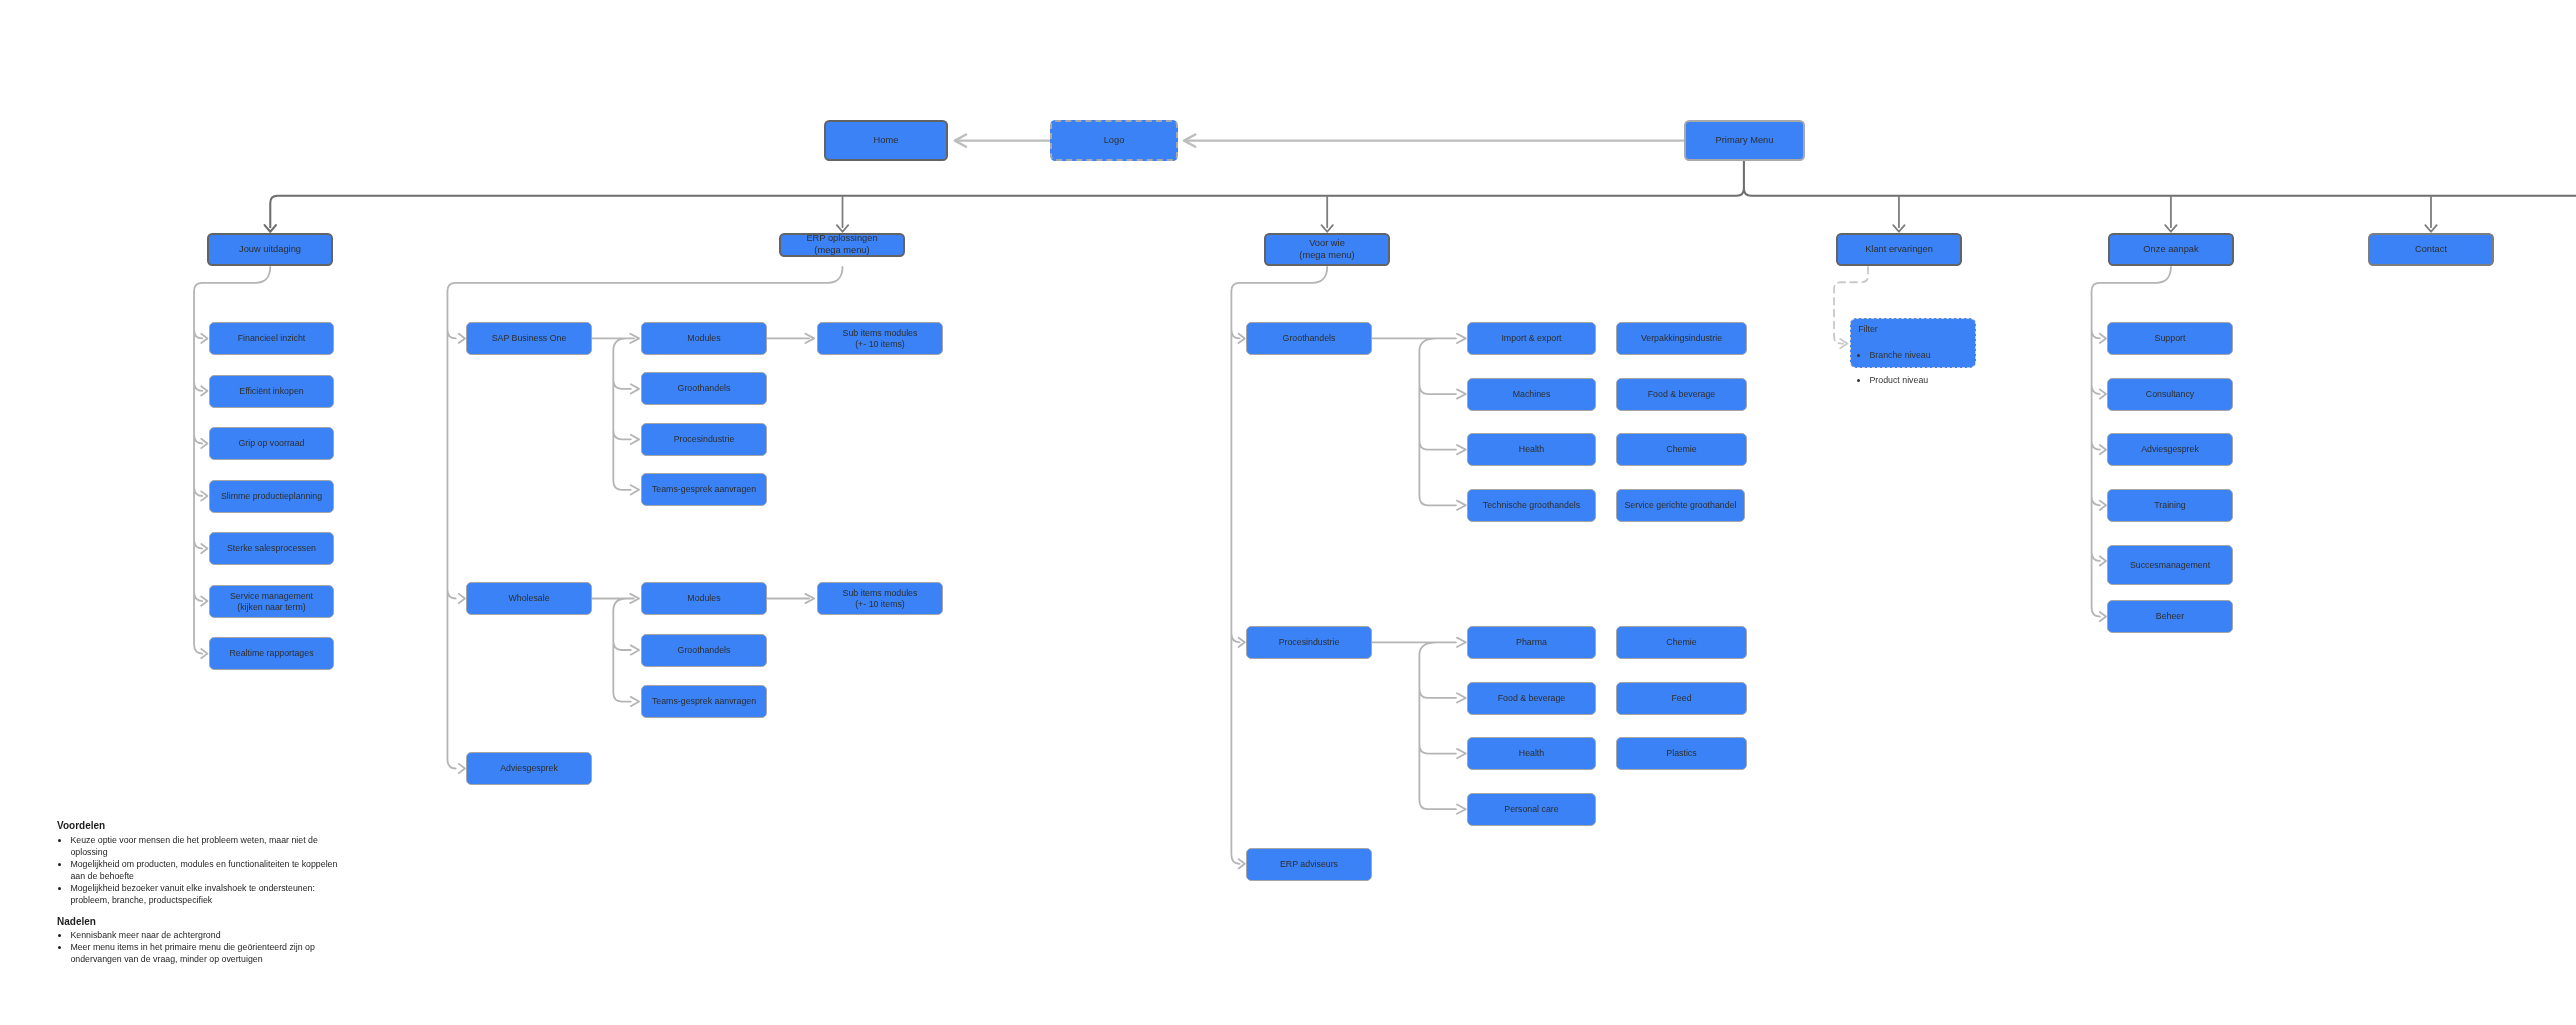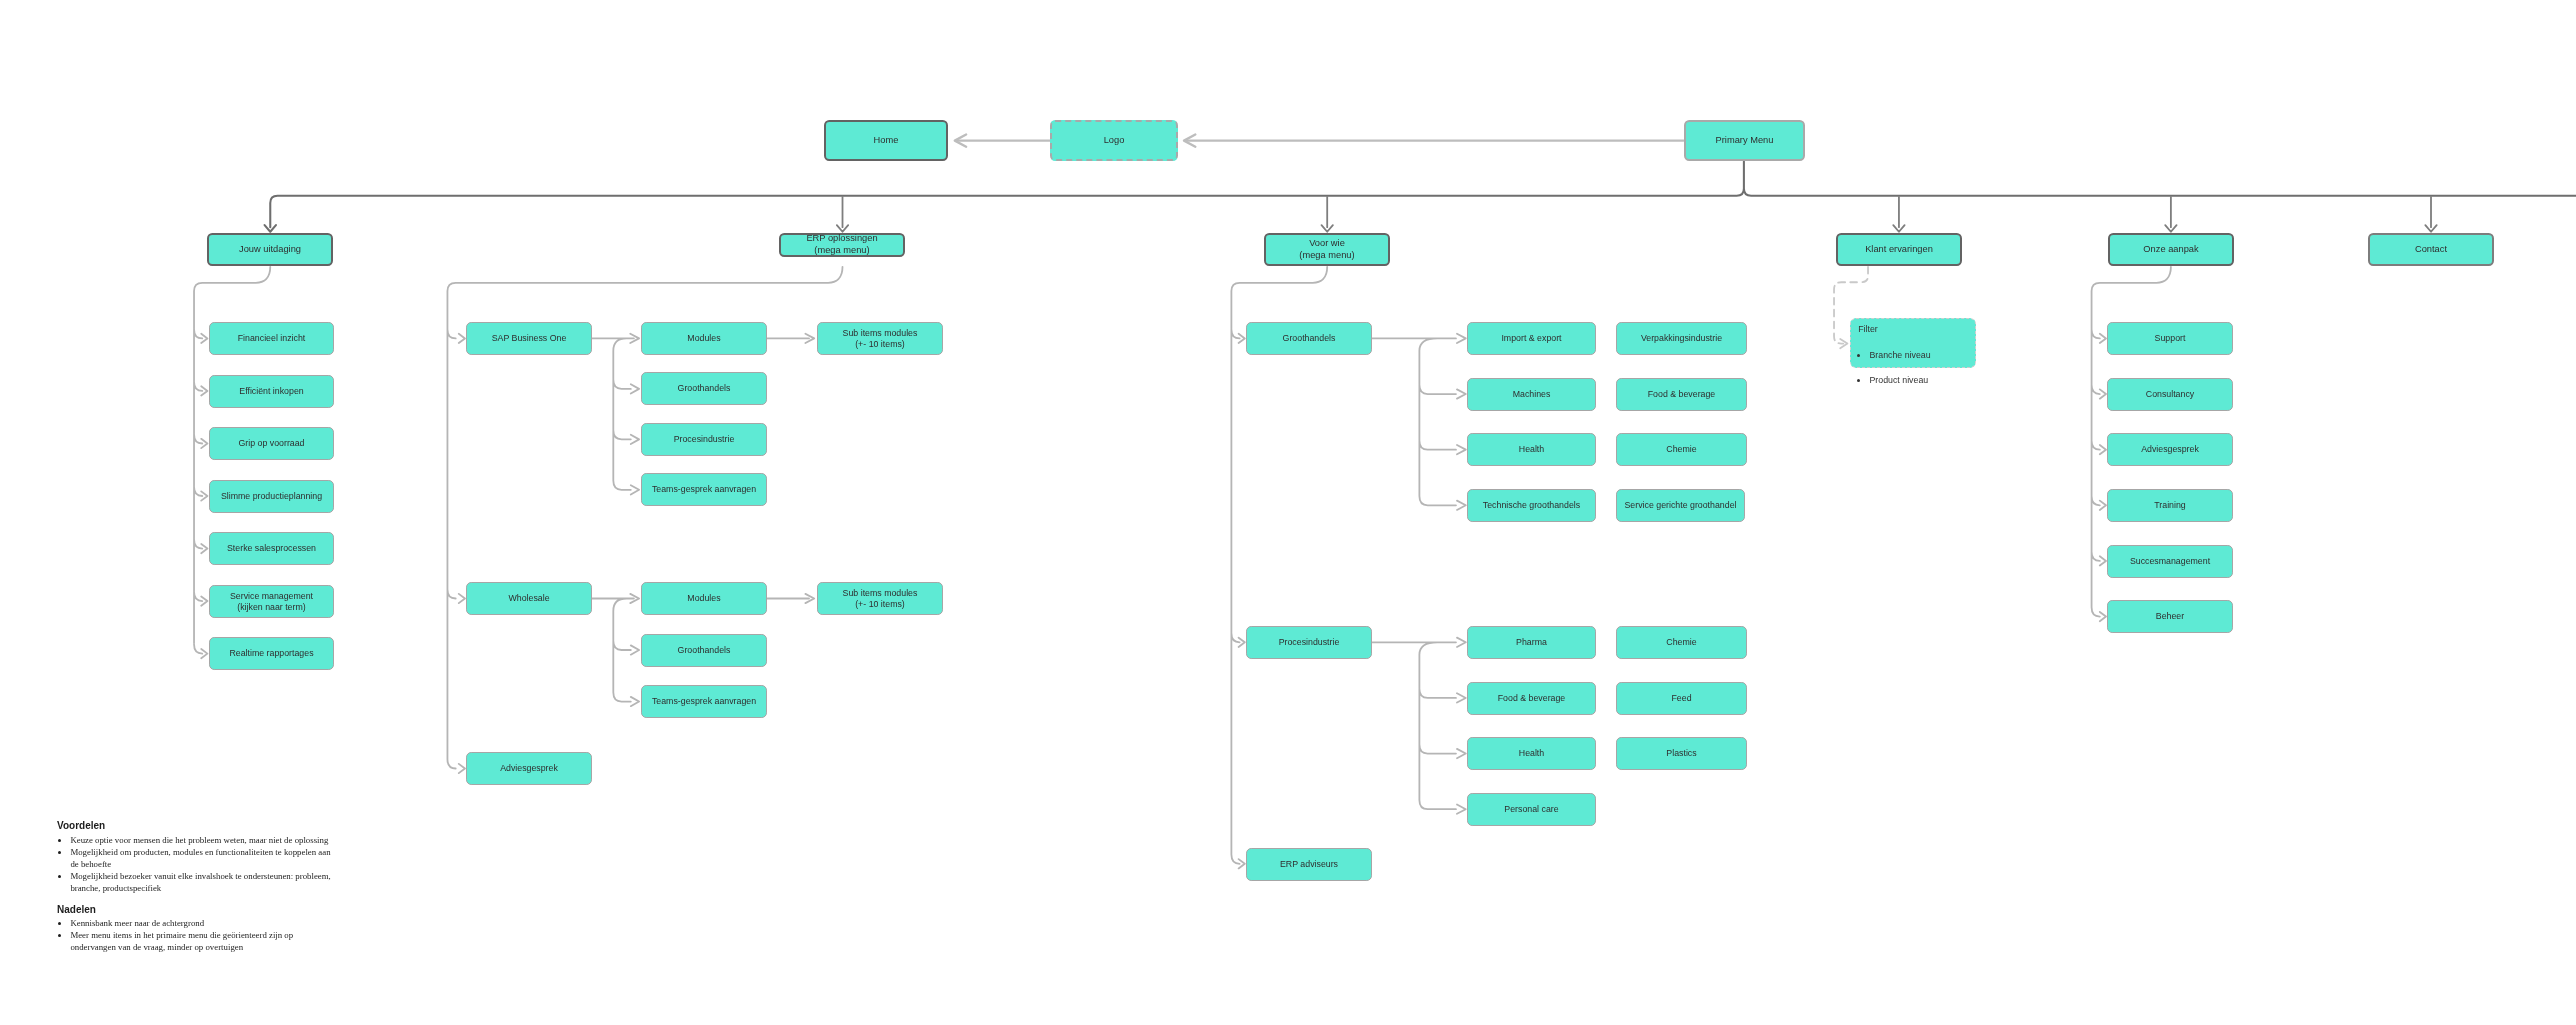--- a/index.html
+++ b/index.html
@@ -1,31 +1,31 @@
 <!DOCTYPE html>
 <html style="font-size:8.2px"><head>
 <meta charset="utf-8">
 <style>
   html,body{margin:0;padding:0;background:#fff;font-family:"Liberation Sans","DejaVu Sans",sans-serif;}
   #canvas{position:relative;width:3495px;height:1025px;background:#ffffff;overflow:hidden;}
   #wires{position:absolute;left:0;top:0;}
-  .n{position:absolute;box-sizing:border-box;background:#5eead4;border:1.5px solid #a6a6a6;border-radius:5.2px;
+  .n{position:absolute;box-sizing:border-box;background:#3b82f6;border:1.5px solid #a6a6a6;border-radius:5.2px;
      display:flex;align-items:center;justify-content:center;text-align:center;white-space:pre-line;
      font-size:8.8px;line-height:1.25;color:#2e2e2e;padding:1px 4.1px;}
   .d{border-color:#636363;border-width:2.1px;font-size:9.3px;font-weight:500;}
   .m{border-color:#7d7d7d;border-width:2.1px;font-size:9.3px;font-weight:500;}
   .l{border-color:#a9a9a9;border-width:2.1px;font-size:9.3px;font-weight:500;}
   .dash{border-style:dashed;}
   .filter{align-items:flex-start;justify-content:flex-start;flex-direction:column;text-align:left;
      border-color:#cfcfcf;border-style:dashed;border-width:1.5px;border-radius:6.2px;padding:5.2px 7.2px;font-size:8.8px;color:#333;}
   .filter ul{margin:2.6px 0 0 0;padding-left:11.3px;}
   .filter li{margin:1.5px 0;}
   .notes{position:absolute;left:57px;top:820px;width:282px;color:#1d1d1d;font-size:8.8px;line-height:12px;}
   .notes h4{margin:0 0 1.5px 0;font-size:10px;font-weight:700;}
-  .notes ul{margin:0 0 10.3px 0;padding-left:13.4px;font-family:Liberation Serif, serif;}
+  .notes ul{margin:0 0 10.3px 0;padding-left:13.4px;}
   .notes li{margin:0;}
 </style>
 </head>
 <body>
 
 <div id="canvas">
 
 <svg id="wires" width="3495" height="1025" viewBox="0 0 6784 1990">
 
   <g stroke="#bdbdbd" stroke-width="4.5" fill="none" stroke-linecap="round" stroke-linejoin="round">
@@ -172,21 +172,21 @@
   <ul>
     <li>Branche niveau</li>
     <li>Product niveau</li>
   </ul>
 </div>
 
 <div class="n" style="left:2107px;top:322px;width:126px;height:33px">Support</div>
 <div class="n" style="left:2107px;top:378px;width:126px;height:33px">Consultancy</div>
 <div class="n" style="left:2107px;top:433px;width:126px;height:33px">Adviesgesprek</div>
 <div class="n" style="left:2107px;top:489px;width:126px;height:33px">Training</div>
-<div class="n" style="left:2107px;top:545px;width:126px;height:33px">Succesmanagement</div>
+<div class="n" style="left:2107px;top:545px;width:126px;height:40px">Succesmanagement</div>
 <div class="n" style="left:2107px;top:600px;width:126px;height:33px">Beheer</div>
 
 <div class="notes">
   <h4>Voordelen</h4>
   <ul>
     <li>Keuze optie voor mensen die het probleem weten, maar niet de oplossing</li>
     <li>Mogelijkheid om producten, modules en functionaliteiten te koppelen aan de behoefte</li>
     <li>Mogelijkheid bezoeker vanuit elke invalshoek te ondersteunen: probleem, branche, productspecifiek</li>
   </ul>
   <h4>Nadelen</h4>

